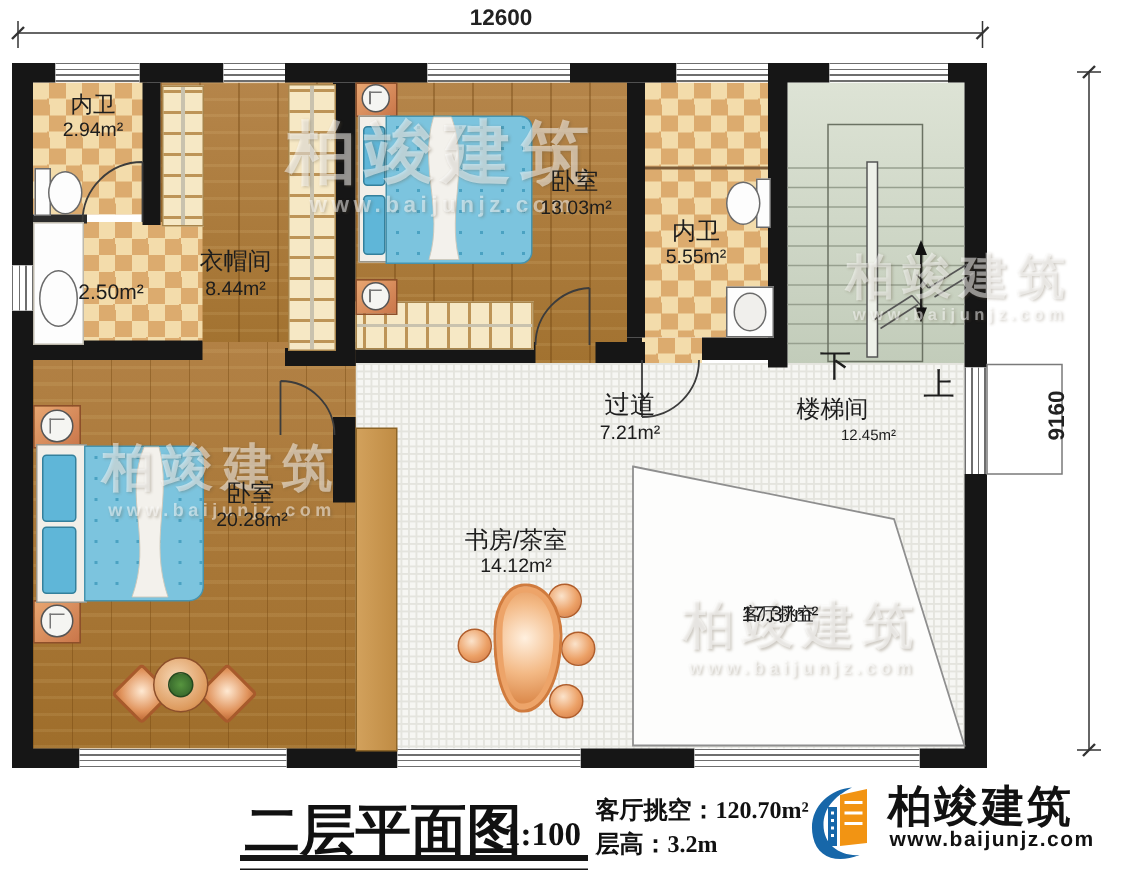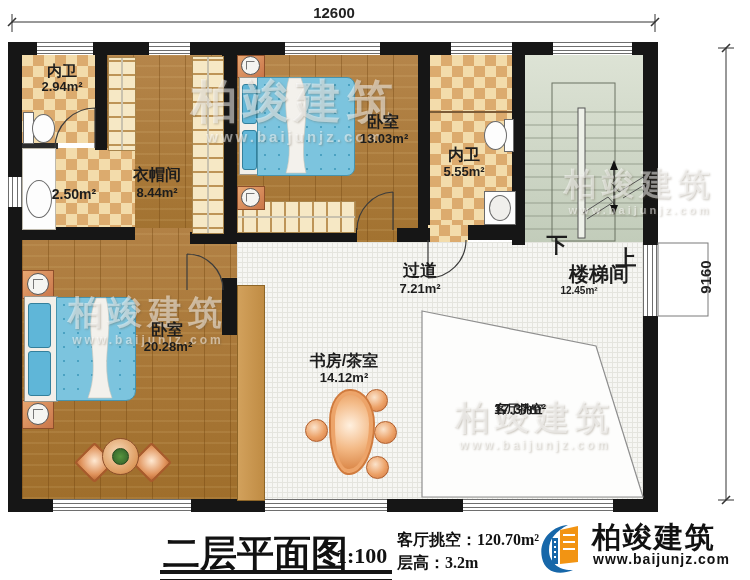--- a/index.html
+++ b/index.html
@@ -45,21 +45,21 @@
   .bed-head{position:absolute;background:#f2efe9;border:1px solid #9b968a;}
   .pillow{position:absolute;background:#5fb6d8;border:1px solid #34809c;border-radius:3px;}
   .cabinet{position:absolute;background:linear-gradient(90deg,#d2a15c,#c08c44);border:1px solid #8d6527;}
   .stool{position:absolute;border-radius:50%;background:radial-gradient(circle at 40% 35%,#fbe3cb,#eca167 55%,#cf7540);border:1px solid #b05e2c;}
   .teatable{position:absolute;border:2px solid #d07b3e;border-radius:46% 54% 58% 42% / 38% 42% 62% 58%;
     background:radial-gradient(circle at 45% 42%,#fff0df,#f3b985 45%,#dd8c4e 80%);box-shadow:inset 0 0 0 4px #eda469;}
   .round-table{position:absolute;border-radius:50%;background:radial-gradient(circle at 42% 38%,#f7d9b8,#dd9a5d 70%,#b96f33);border:1px solid #8d4f2a;}
   .plant{position:absolute;border-radius:50%;background:radial-gradient(#57953f,#2f5c27);border:1px solid #24481e;}
   .chair-d{position:absolute;transform:rotate(45deg);background:radial-gradient(circle at 45% 45%,#ffe9d2,#e0935c 70%,#c06a36);border:2px solid #a85a2c;border-radius:3px;}
   
-  .rlabel{position:absolute;transform:translate(-50%,-50%);color:#1d1d1d;font-weight:bold;white-space:nowrap;text-align:center;line-height:1;}
+  .rlabel{position:absolute;transform:translate(-50%,-50%);color:#1d1d1d;font-weight:normal;white-space:nowrap;text-align:center;line-height:1;}
   .dim{position:absolute;color:#222;font-weight:bold;font-size:15px;}
   
   .wm{position:absolute;color:rgba(255,255,255,.5);text-shadow:1px 1px 2px rgba(96,82,60,.30);text-align:center;pointer-events:none;}
   .wm .wm-big{font-weight:bold;letter-spacing:6px;line-height:1;}
   .wm .wm-url{font-weight:bold;letter-spacing:3px;margin-top:4px;}
   
   .tb-title{position:absolute;font-family:"Liberation Serif",serif;font-weight:600;color:#111;}
   .tb-underline{position:absolute;border-top:4px solid #151515;border-bottom:2px solid #151515;height:5px;}
   .brand-name{position:absolute;font-weight:bold;color:#111;letter-spacing:2px;}
   .brand-url{position:absolute;font-weight:bold;color:#111;}
@@ -244,21 +244,21 @@
   <div class="rlabel" style="left:62px;top:86px;font-size:13px">2.94m²</div>
   <div class="rlabel" style="left:74px;top:194px;font-size:14px">2.50m²</div>
   <div class="rlabel" style="left:157px;top:175px;font-size:16px">衣帽间</div>
   <div class="rlabel" style="left:157px;top:192px;font-size:13px">8.44m²</div>
   <div class="rlabel" style="left:383px;top:122px;font-size:16px">卧室</div>
   <div class="rlabel" style="left:384px;top:138px;font-size:13px">13.03m²</div>
   <div class="rlabel" style="left:464px;top:155px;font-size:16px">内卫</div>
   <div class="rlabel" style="left:464px;top:171px;font-size:13px">5.55m²</div>
   <div class="rlabel" style="left:557px;top:244px;font-size:21px">下</div>
   <div class="rlabel" style="left:626px;top:257px;font-size:21px">上</div>
-  <div class="rlabel" style="left:599px;top:274px;font-size:20px">楼梯间</div>
+  <div class="rlabel" style="left:555px;top:274px;font-size:16px">楼梯间</div>
   <div class="rlabel" style="left:579px;top:291px;font-size:10px">12.45m²</div>
   <div class="rlabel" style="left:420px;top:270px;font-size:17px">过道</div>
   <div class="rlabel" style="left:420px;top:288px;font-size:13px">7.21m²</div>
   <div class="rlabel" style="left:167px;top:330px;font-size:16px">卧室</div>
   <div class="rlabel" style="left:168px;top:346px;font-size:13px">20.28m²</div>
   <div class="rlabel" style="left:344px;top:361px;font-size:16px">书房/茶室</div>
   <div class="rlabel" style="left:344px;top:377px;font-size:13px">14.12m²</div>
   <div class="rlabel" style="left:519px;top:409px;font-size:12px">客厅挑空</div>
   <div class="rlabel" style="left:520px;top:409px;font-size:14px">17.37m²</div>
 

